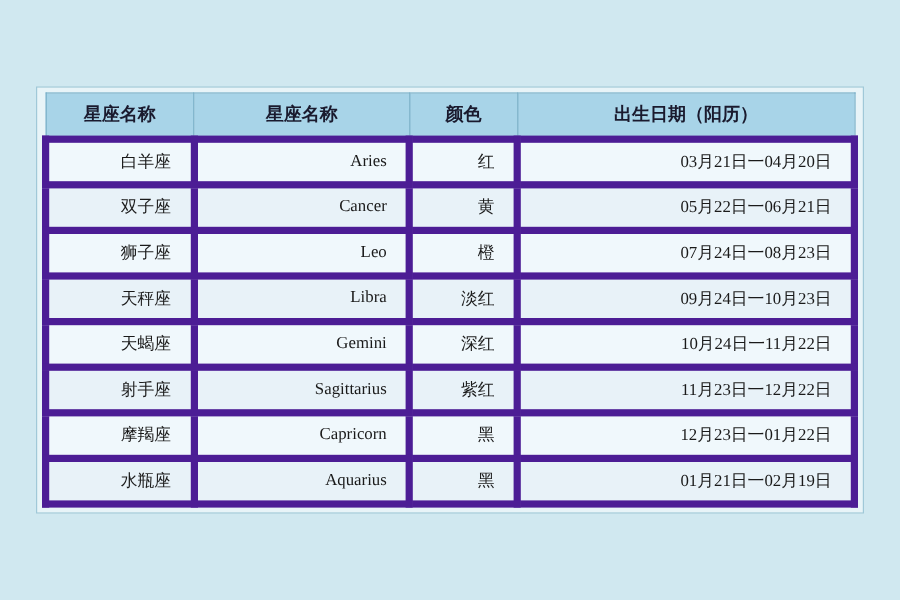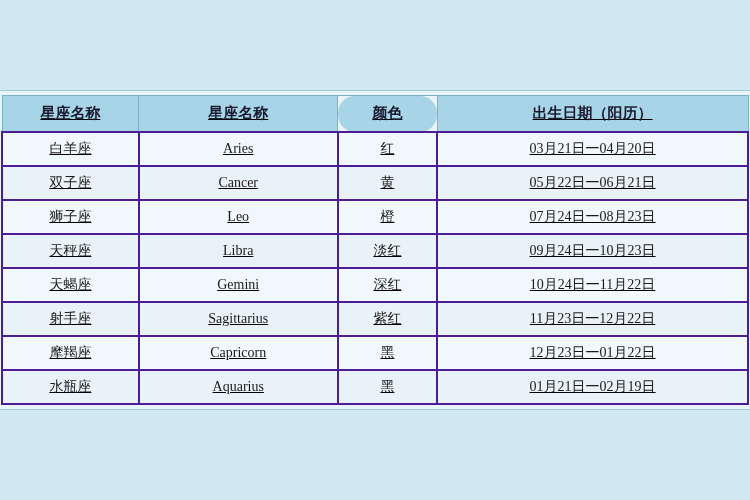--- a/index.html
+++ b/index.html
@@ -20,50 +20,49 @@
     }
 
     .table-container {
       background-color: #e8f4f8;
       border: 1px solid #a0c8d8;
       padding: 4px;
     }
 
     table {
       border-collapse: collapse;
-      width: 748px;
-      text-decoration: underline;
+      width: 680px;
     }
 
     thead tr th {
       background-color: #a8d4e8;
       border: 1px solid #7ab0c8;
       padding: 8px 16px;
       text-align: center;
       font-weight: bold;
       color: #1a1a2e;
       font-size: 15px;
     }
 
     tbody tr td {
-      border: 2px solid #4c1d95;
+      border: 6px solid #4c1d95;
       padding: 7px 16px;
-      text-align: center;
+      text-align: right;
       color: #1a1a1a;
       background-color: #f0f8fc;
       font-size: 14px;
     }
 
     tbody tr:nth-child(even) td {
       background-color: #e8f2f8;
     }
 
     .col-chinese { width: 110px; }
     .col-english { width: 160px; }
-    .col-color { width: 80px; border-radius: 17px; }
+    .col-color { width: 80px; }
     .col-date { width: 250px; }
   </style>
 </head>
 <body>
 
 <div class="table-container">
   <table>
     <thead>
       <tr>
         <th class="col-chinese">星座名称</th>

